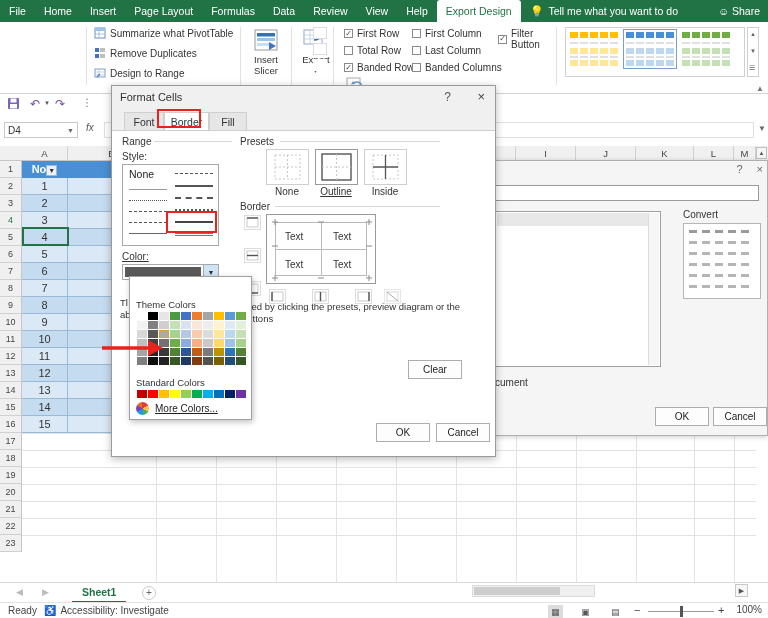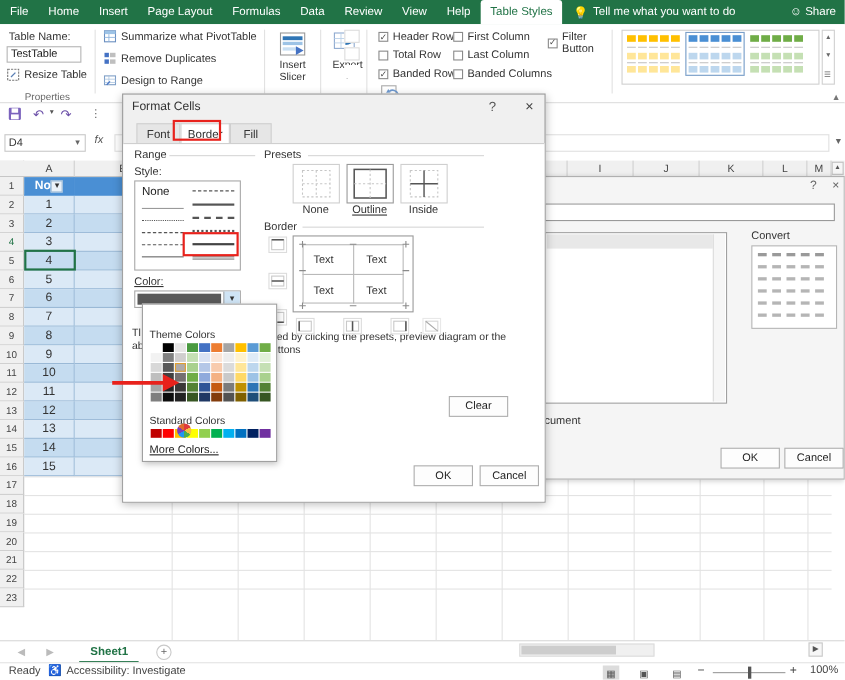--- a/index.html
+++ b/index.html
@@ -132,21 +132,21 @@
   
   .cdrop { position:absolute; left:129px; top:276px; width:123px; height:144px;
            background:#fff; border:1px solid #a0a0a0; box-shadow:1px 2px 6px rgba(0,0,0,.26); z-index:40;}
   .cdrop .autorow { position:absolute; left:0; top:2px; width:100%; height:17px;
                     display:flex; align-items:center; gap:7px; padding-left:6px; font-size:10px; color:#222;}
   .autoswatch { width:14px; height:12px; background:#000; border:1px solid #888;}
   .cdlabel { position:absolute; left:6px; font-size:9.5px; color:#333;}
   .swgrid { position:absolute; display:grid; gap:1px;}
   .sw { width:10px; height:8px; }
   .sw.selected { outline:1.5px solid #e0a030; outline-offset:-1px; }
-  .morerow { position:absolute; left:6px; bottom:4px; display:flex; align-items:center; gap:6px; font-size:10px;flex-direction:column;}
+  .morerow { position:absolute; left:6px; bottom:4px; display:flex; align-items:center; gap:6px; font-size:10px;}
   .morerow u { text-decoration:underline; color:#222;}
   .wheel { width:13px; height:13px; border-radius:50%;
            background:conic-gradient(#e03b3b 0 60deg,#f5c242 60deg 120deg,#4caf50 120deg 180deg,#2196f3 180deg 240deg,#7b3fb5 240deg 300deg,#e06c2e 300deg 360deg);}
 
   
   .redbox { position:absolute; border:2.5px solid #e8221c; z-index:60; pointer-events:none;}
   .redarrow { position:absolute; z-index:60; }
 
   
   .sheettabs { position:absolute; left:0; top:582px; width:768px; height:20px;
@@ -175,47 +175,33 @@
 <div class="tabbar">
   <div class="tab">File</div>
   <div class="tab">Home</div>
   <div class="tab">Insert</div>
   <div class="tab">Page Layout</div>
   <div class="tab">Formulas</div>
   <div class="tab">Data</div>
   <div class="tab">Review</div>
   <div class="tab">View</div>
   <div class="tab">Help</div>
-  <div class="tab active">Table Styles</div>
+  <div class="tab active">Export Design</div>
   <div class="tellme">
     <span class="bulb">💡</span>
     <span>Tell me what you want to do</span>
   </div>
   <div class="share">
     <span>☺</span>
     <span>Share</span>
   </div>
 </div>
 
 <div class="ribbon">
 
-  <div class="rgroup" style="left:0;width:86px;">
-    <div class="lbl" style="position:absolute;left:8px;top:6px;">Table Name:</div>
-    <input class="tname-input" style="position: absolute; left: 6px; top: 20px;" value="TestTable">
-    <div class="ricon-btn" style="position:absolute;left:6px;top:40px;">
-      <span class="mini">
-        <svg width="12" height="12" viewBox="0 0 12 12">
-            <rect x="1" y="1" width="10" height="10" fill="none" stroke="#777" stroke-dasharray="2 1"></rect>
-            <path d="M4 8 L8 4" stroke="#5a7fb5" stroke-width="1.2"></path>
-          </svg>
-      </span>
-      <span>Resize Table</span>
-    </div>
-    <div class="glabel">Properties</div>
-  </div>
   <div class="rsep" style="left:86px;"></div>
 
   <div class="rgroup" style="left:90px;width:150px;">
     <div class="ricon-btn" style="position:absolute;left:4px;top:5px;">
       <span class="mini">
         <svg width="12" height="12" viewBox="0 0 12 12">
             <rect x="1" y="1" width="10" height="10" fill="#fff" stroke="#6a8fc0"></rect>
             <rect x="1" y="1" width="10" height="3" fill="#9dc3e6"></rect>
             <path d="M5 4v7M1 7h10" stroke="#8fb4dd" stroke-width=".8"></path>
           </svg>
@@ -290,21 +276,21 @@
     <div class="bbtn" style="position:absolute;left:0;top:0;width:14px;height:12px;"></div>
     <div class="bbtn" style="position:absolute;left:0;top:16px;width:14px;height:12px;"></div>
     <div class="bbtn" style="position:absolute;left:0;top:32px;width:14px;height:12px;border-color:transparent;"></div>
   </div>
   <div class="rsep" style="left:333px;"></div>
 
   <div class="rgroup" style="left:340px;width:215px;">
     <div style="position:absolute;left:4px;top:6px;">
       <div class="chk">
           <span class="cbox">✓</span>
-          <span>Header Row</span>
+          <span>First Row</span>
         </div>
     </div>
     <div style="position:absolute;left:4px;top:23px;">
       <div class="chk">
           <span class="cbox"></span>
           <span>Total Row</span>
         </div>
     </div>
     <div style="position:absolute;left:4px;top:40px;">
       <div class="chk">

